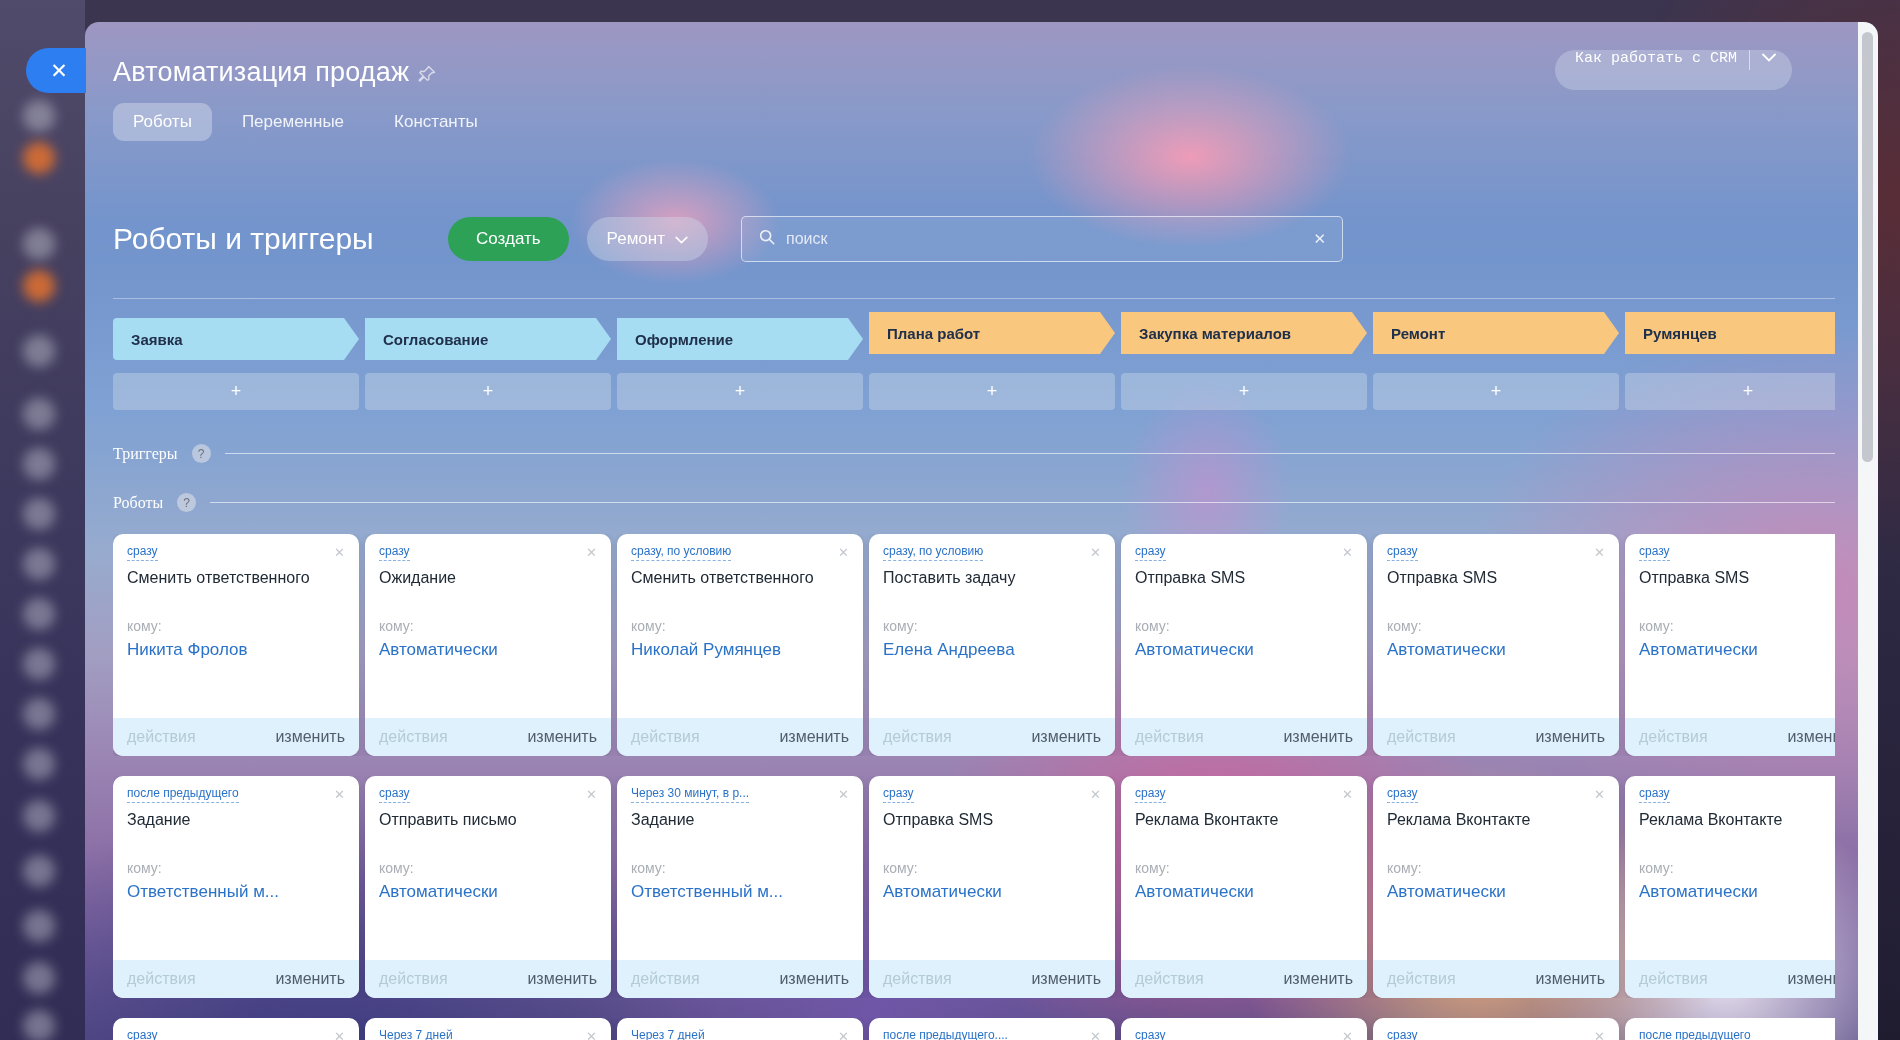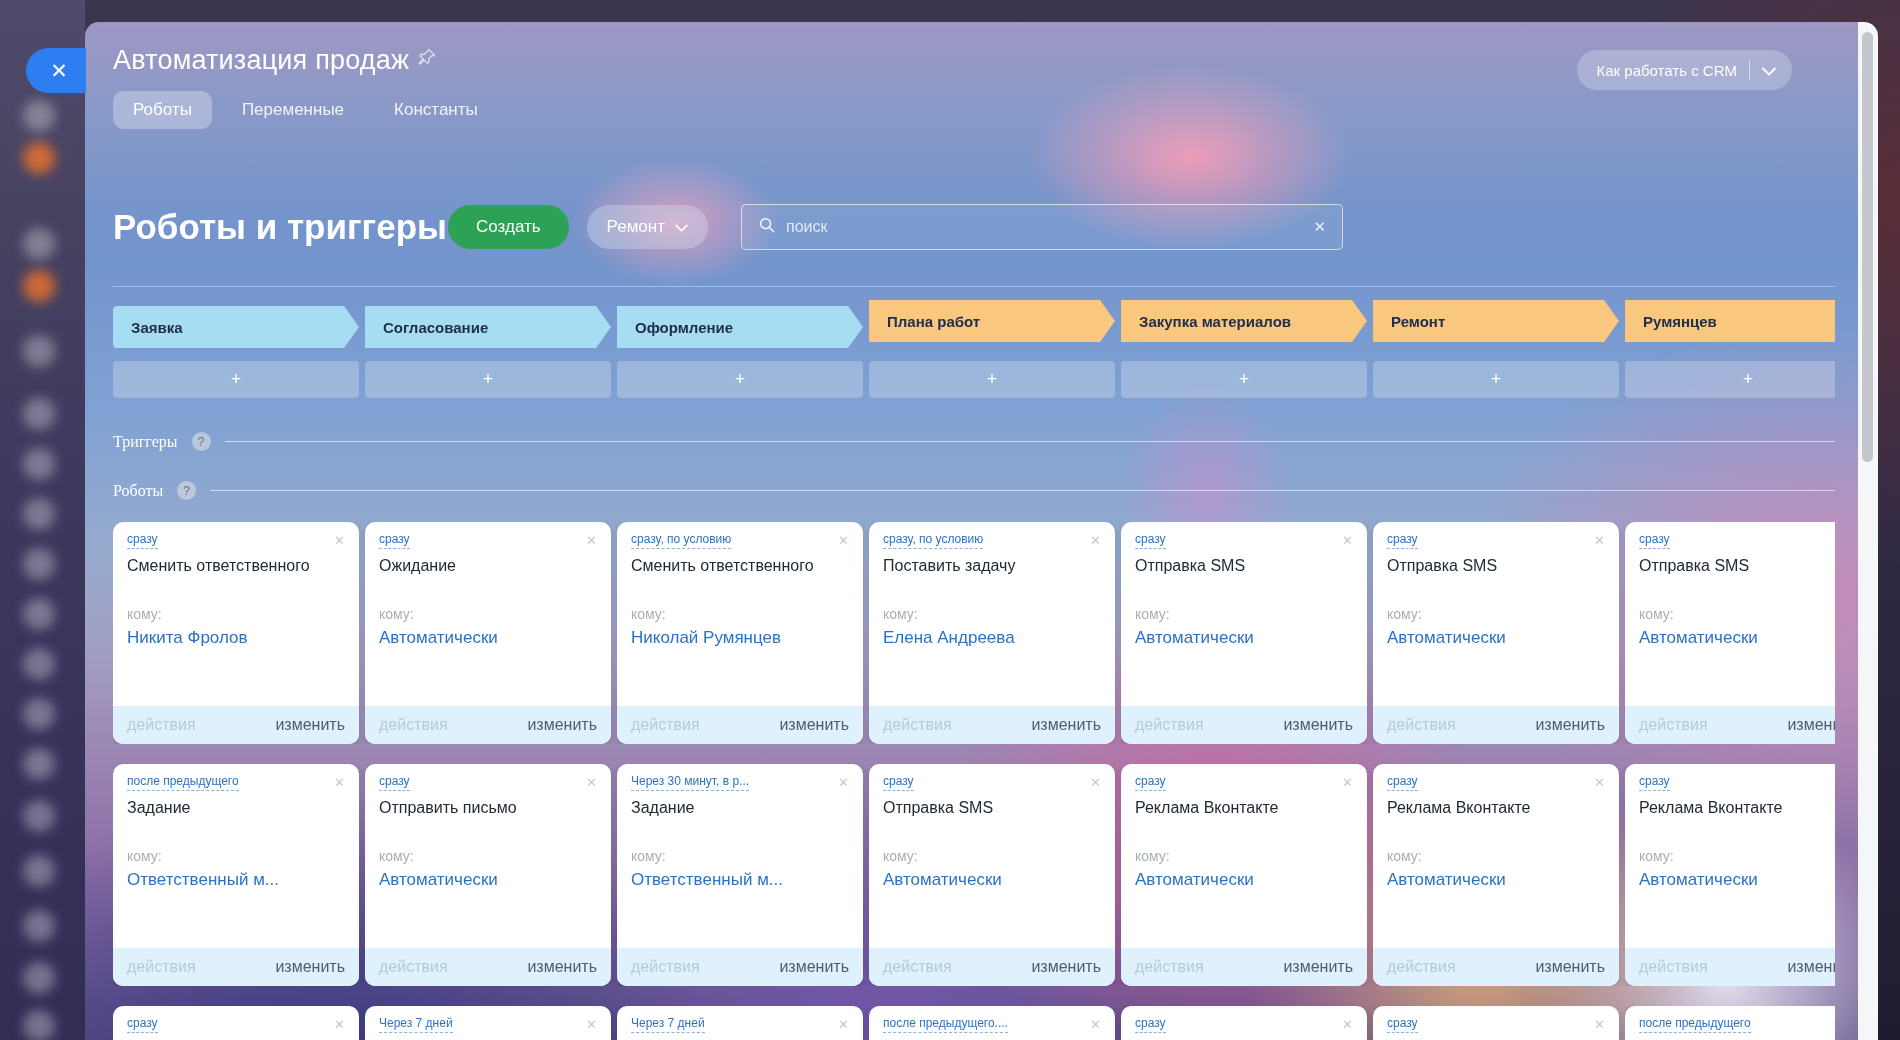--- a/index.html
+++ b/index.html
@@ -53,41 +53,41 @@
   .close-btn {
     position:absolute; left:26px; top:48px; width:60px; height:45px;
     background:#2d7ef0; border:none; border-radius:23px 0 0 23px;
     color:#fff; font-size:21px; cursor:pointer; z-index:5;
     display:flex; align-items:center; justify-content:center; padding-left:6px;
   }
 
   .panel-inner { position:relative; height:100%; padding:23px 20px 0 28px; }
 
   
-  .page-title-row { display:flex; align-items:flex-start; gap:8px; }
+  .page-title-row { display:flex; align-items:flex-end; gap:8px;margin-top:12px; }
   .page-title { color:#fff; font-size:27px; font-weight:400; letter-spacing:.2px; }
   .pin-icon { opacity:.65; margin-top:2px; }
   .help-btn {
     position:absolute; top:28px; right:86px; height:40px; border:none; cursor:pointer;
     border-radius:20px; background:rgba(224,234,246,.30); color:#fff;
-    display:flex; align-items:center; gap:12px; padding:0 16px 0 20px; font-size:15px;
-    font-family:Liberation Sans, sans-serif;
+    display:flex; gap:12px; padding:0 16px 0 20px; font-size:15px;
+    font-family:Liberation Mono, monospace;
   }
   .help-btn .vbar { width:1px; height:20px; background:rgba(255,255,255,.55); }
 
   .tabs { display:flex; align-items:center; gap:10px; margin-top:15px; }
   .tab {
     height:38px; display:flex; align-items:center; padding:0 20px; cursor:pointer;
     color:rgba(255,255,255,.88); font-size:17px; border-radius:11px;
   }
   .tab.active { background:rgba(255,255,255,.30); color:#fff; }
 
   
   .toolbar { display:flex; align-items:center; margin-top:70px; height:56px; width:1722px; }
-  .toolbar-heading { color:#fff; font-size:35px; font-weight:700; width:335px; }
+  .toolbar-heading { color:#fff; font-size:30px; font-weight:400; width:335px; }
   .btn-create {
     height:44px; padding:0 28px; border:none; border-radius:22px; cursor:pointer;
     background:#2da156; color:#fff; font-size:17px; font-family:"Liberation Sans",sans-serif;
   }
   .btn-stage-filter {
     height:44px; margin-left:18px; padding:0 20px; border:none; border-radius:22px; cursor:pointer;
     background:rgba(202,217,234,.42); color:#fff; font-size:17px;
     display:flex; align-items:center; gap:10px; font-family:"Liberation Sans",sans-serif;
   }
   .search-box {

